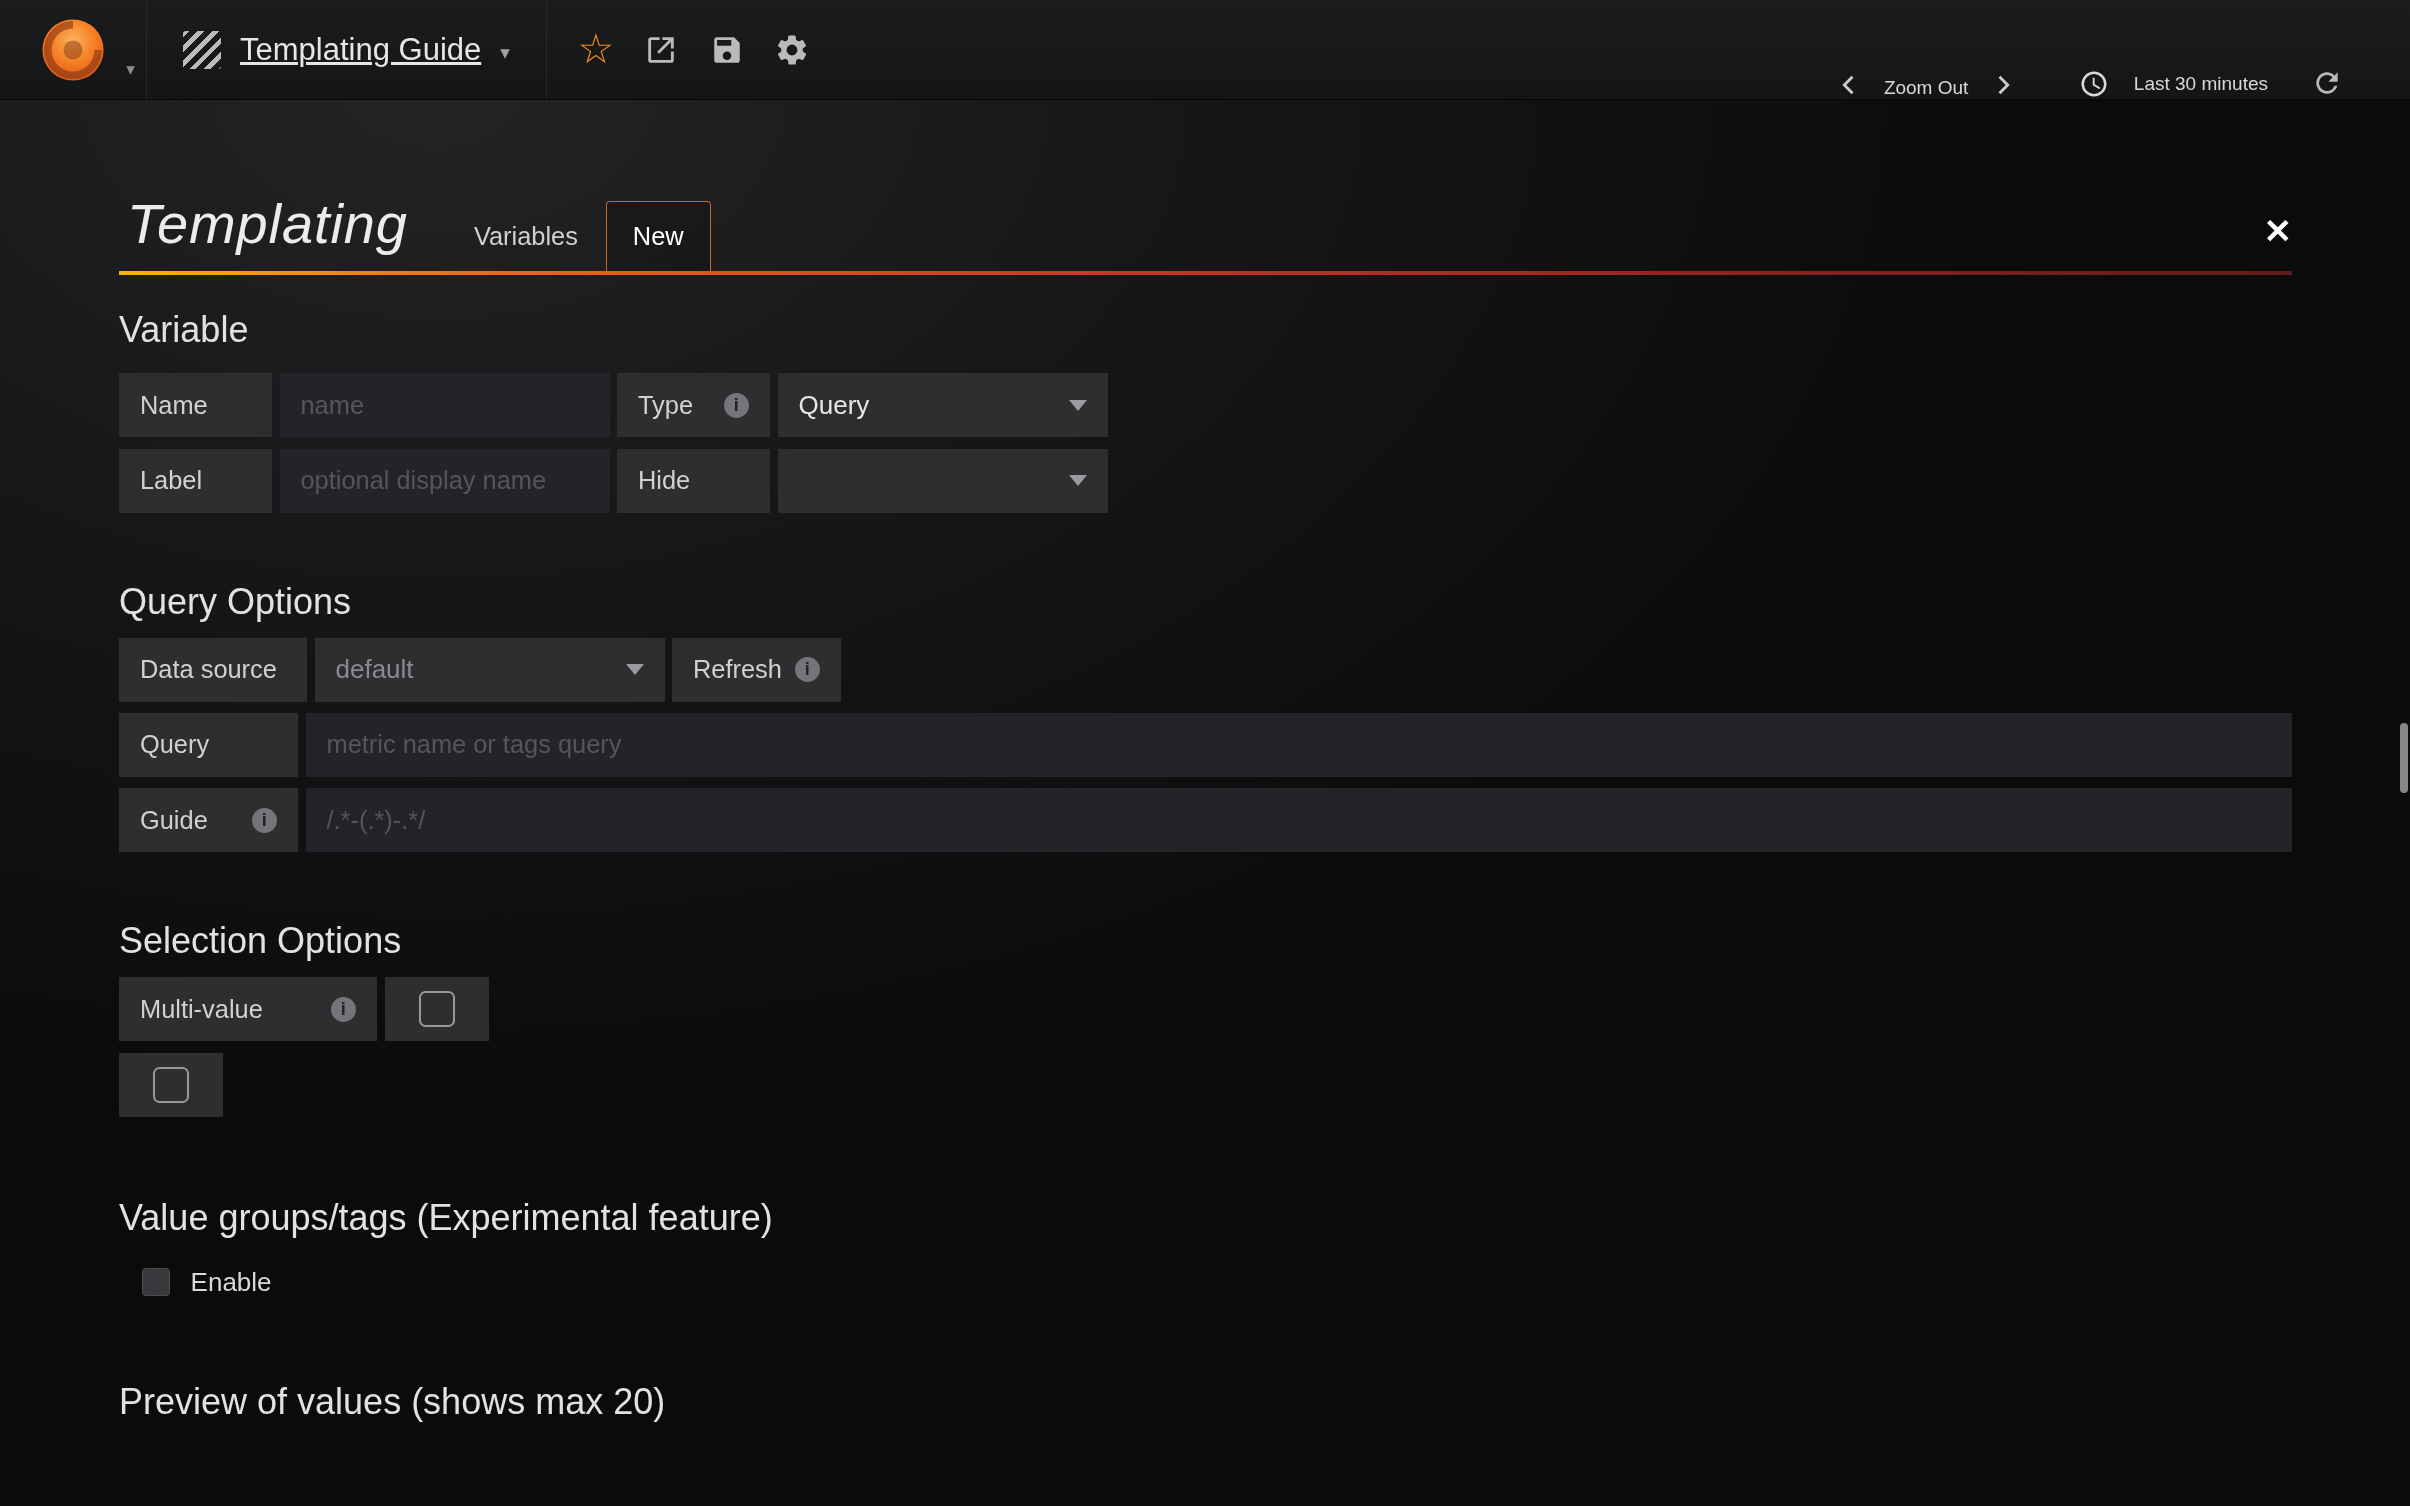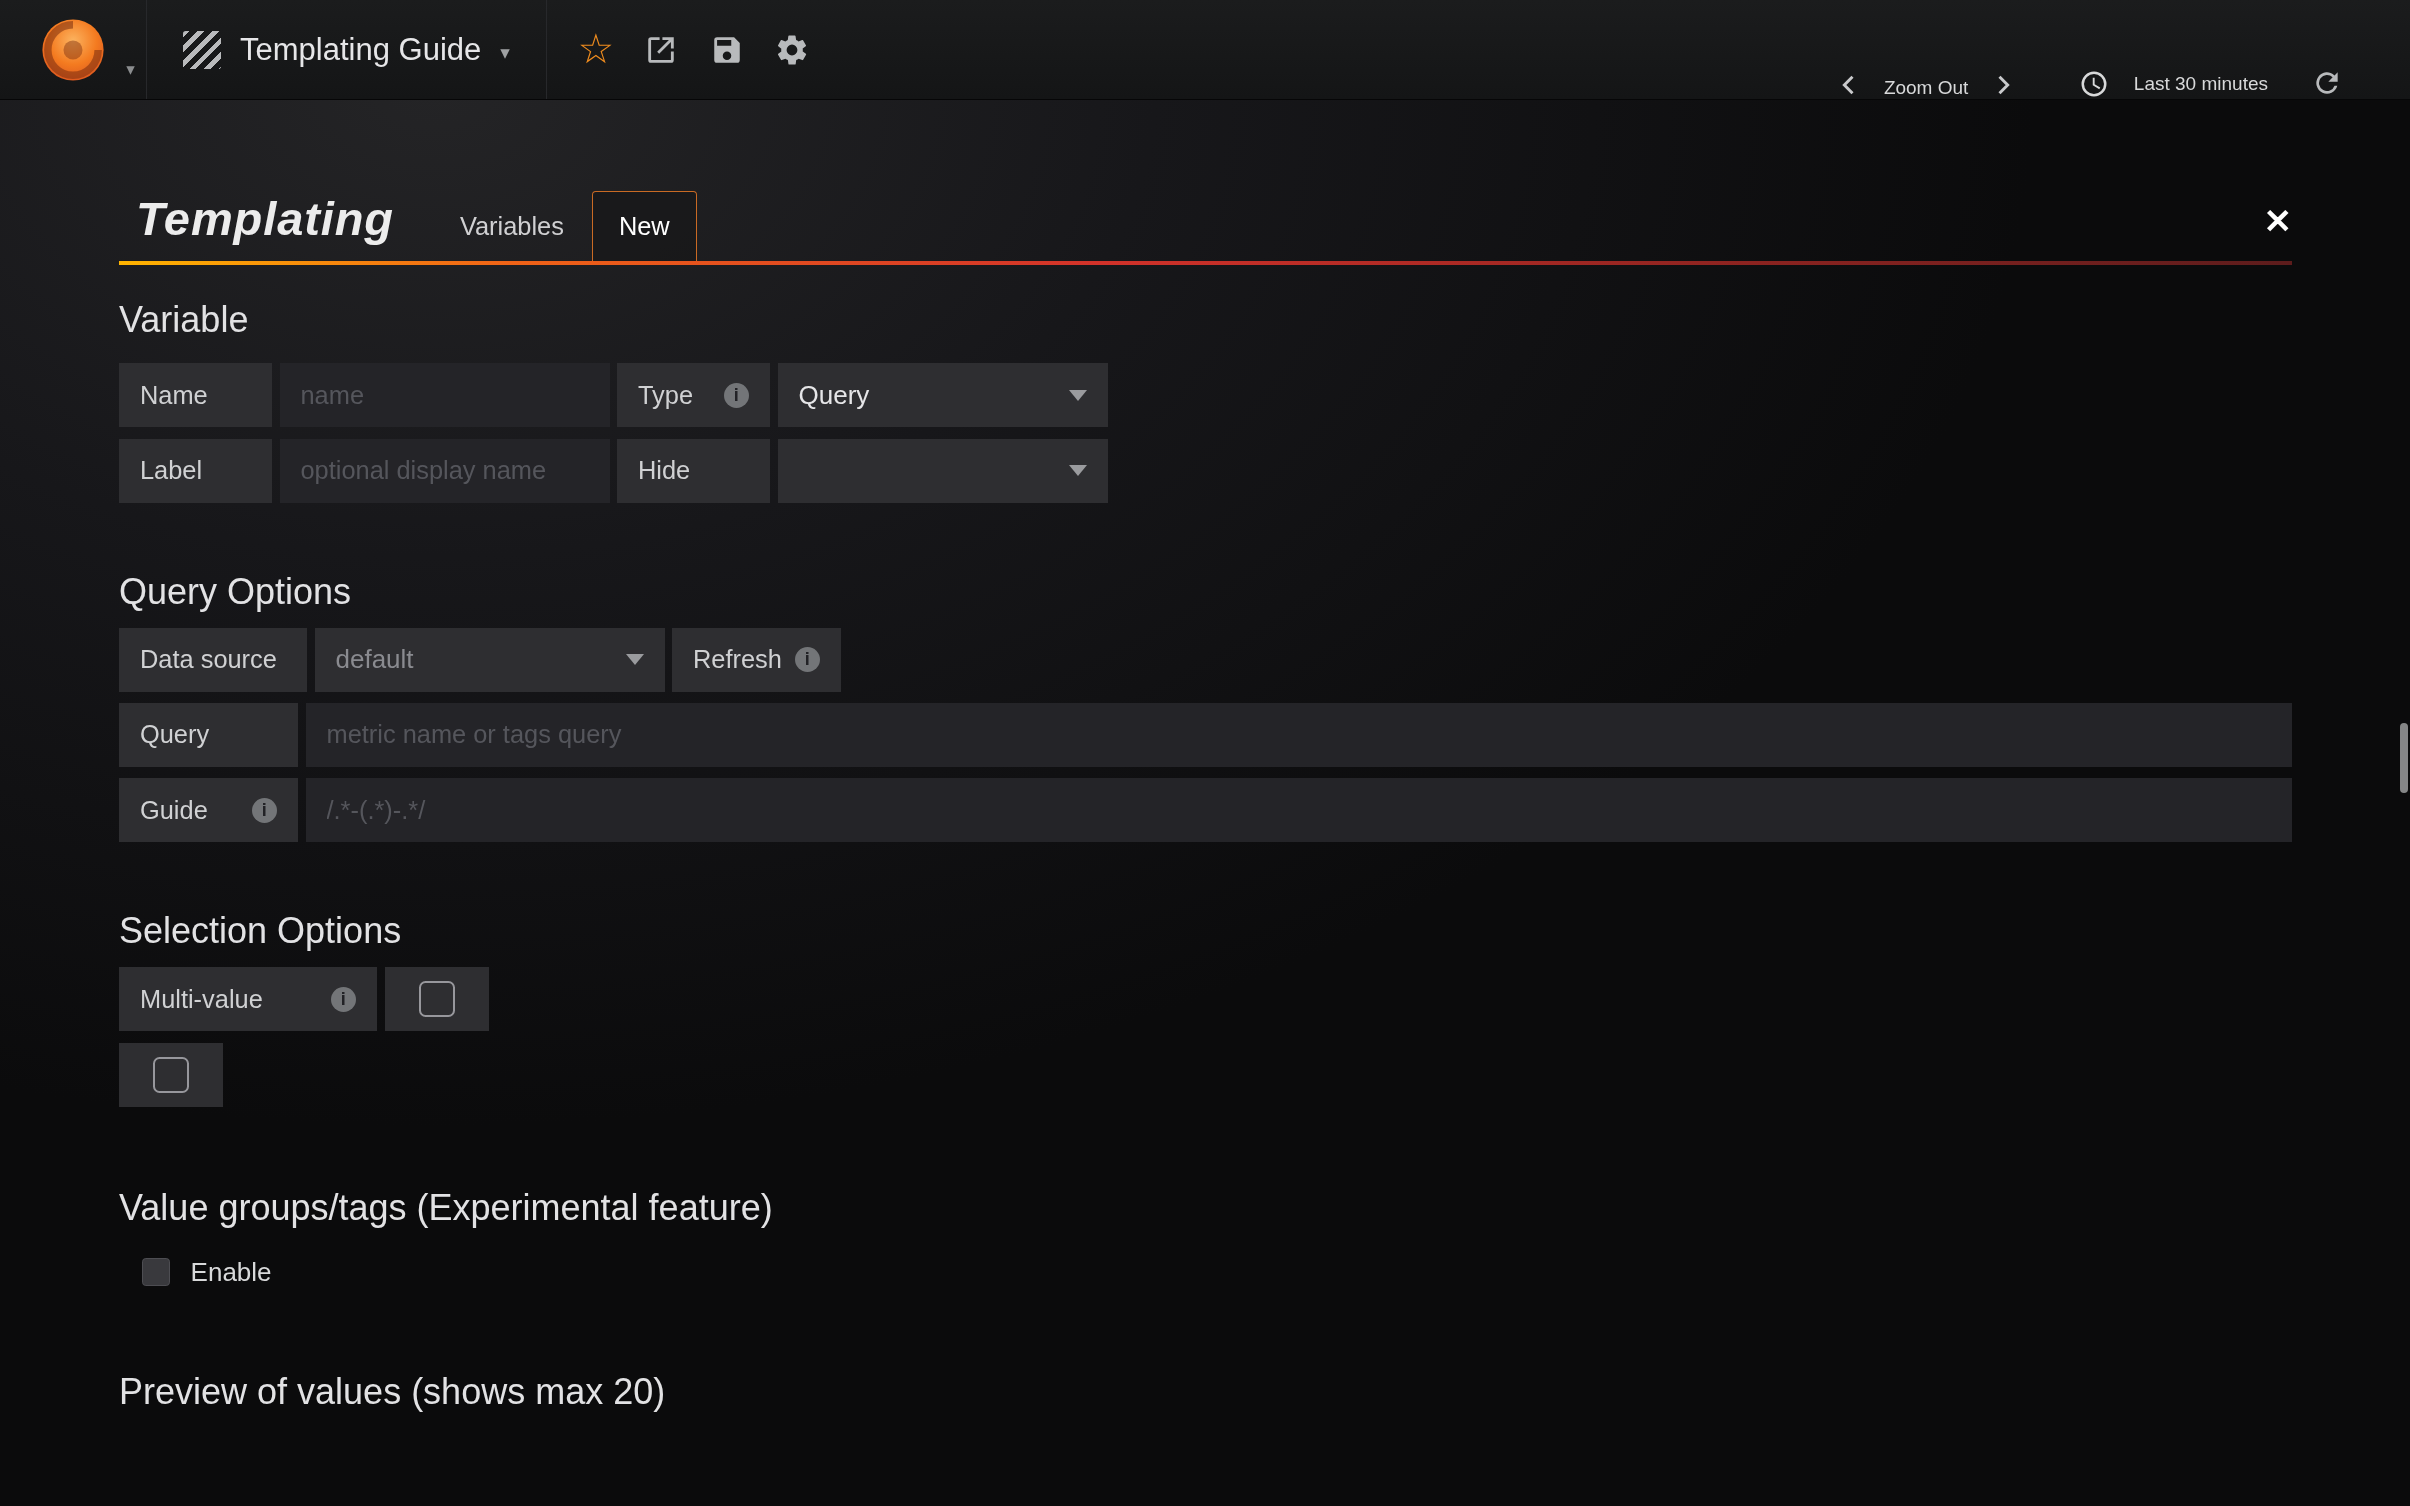--- a/index.html
+++ b/index.html
@@ -23,41 +23,41 @@
   }
   .logo-caret { position:absolute; right:11.3px; bottom:19px; font-size:17px; color:#8b8d8f; }
   .title-section {
     display:flex; align-items:center; gap:19px; padding:0 36px;
     border-right:0.9px solid #27282b; cursor:pointer;
   }
   .grid-icon {
     width:38px; height:38px; border-radius:2.8px;
     background: repeating-linear-gradient(135deg, #b9babc 0 4.7px, transparent 4.7px 10.4px);
   }
-  .dash-title { font-size:31px; color:#e6e6e8; }
+  .dash-title { font-size:31px; color:#e6e6e8;text-decoration:underline; }
   .nav-caret { font-size:19px; color:#9fa1a3; margin-top:5.6px; }
   .toolbar-icons { display:flex; align-items:center; gap:9.4px; padding:0 21px; }
   .icon-btn {
     width:56px; height:56px; display:flex; align-items:center; justify-content:center;
     cursor:pointer; border-radius:2.8px;
   }
   .star-glyph { font-size:41px; color:#ee8b1e; line-height:1; }
   .nav-svg { fill:#b8babc; }
   .navbar-spacer { flex:1; }
   .time-controls { display:flex; align-items:flex-end; padding-right:68px; font-size:19px; color:#d8d9da; }
   .chev-btn { padding:0 13px; display:flex; align-items:center; cursor:pointer; }
   .zoom-out { padding:0 7.5px; cursor:pointer; }
   .time-range { display:flex; align-items:center; gap:25px; margin-left:49px; cursor:pointer; }
   .refresh-btn { margin-left:43px; display:flex; align-items:center; cursor:pointer; }
 
   
   .content { padding:0 119px; }
   .editor-header { display:flex; align-items:flex-end; margin-top:91px; }
   .page-title {
-    margin:0 0 15px 17px; font-size:47px; font-style:italic; font-weight:700;
+    margin:0 0 15px 8px; font-size:56px; font-style:italic; font-weight:400;
     color:#ececec; letter-spacing:0.9px;
   }
   .tabs { display:flex; align-items:flex-end; margin-left:38px; }
   .tab { font-size:25.4px; color:#d0d0d2; padding:20px 28px; cursor:pointer; }
   .tab.active {
     color:#ffffff; padding:20px 26px; background:rgba(22,22,24,0.6);
     border:0.9px solid #c96a24; border-bottom:none; border-radius:3.8px 3.8px 0 0;
   }
   .close-btn {
     margin-left:auto; margin-bottom:22.6px; font-size:34px; font-weight:bold;

